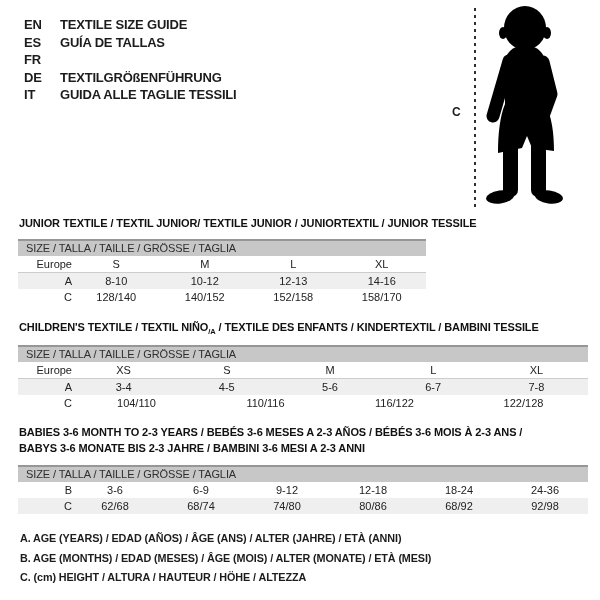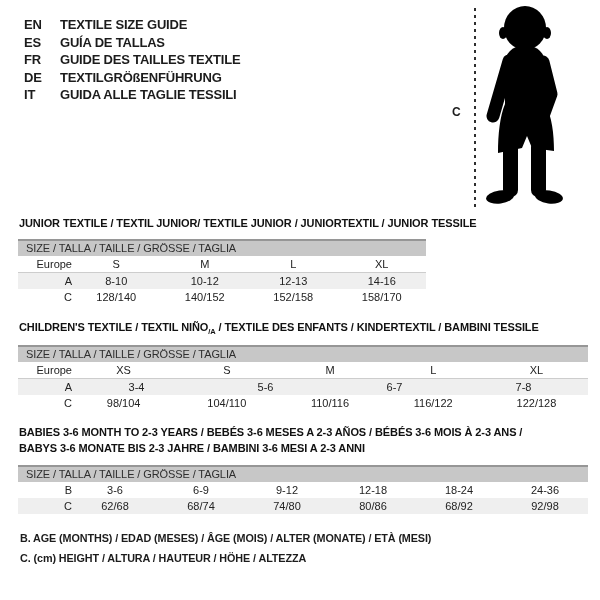--- a/index.html
+++ b/index.html
@@ -45,21 +45,20 @@
     <div class="lang-row">
       <span class="lang-code">EN</span>
       <span class="lang-label">TEXTILE SIZE GUIDE</span>
     </div>
     <div class="lang-row">
       <span class="lang-code">ES</span>
       <span class="lang-label">GUÍA DE TALLAS</span>
     </div>
     <div class="lang-row">
       <span class="lang-code">FR</span>
-      <span class="lang-label">GUIDE DES TAILLES TEXTILE</span>
     </div>
     <div class="lang-row">
       <span class="lang-code">DE</span>
       <span class="lang-label">TEXTILGRÖßENFÜHRUNG</span>
     </div>
     <div class="lang-row">
       <span class="lang-code">IT</span>
       <span class="lang-label">GUIDA ALLE TAGLIE TESSILI</span>
     </div>
   </div>
@@ -126,29 +125,29 @@
           <span class="cell">S</span>
           <span class="cell">M</span>
           <span class="cell">L</span>
           <span class="cell">XL</span>
         </span>
     </div>
     <div class="trow shaded">
       <span class="rlabel">A</span>
       <span class="cells">
           <span class="cell">3-4</span>
+          <span class="cell">4-5</span>
           <span class="cell">5-6</span>
           <span class="cell">6-7</span>
           <span class="cell">7-8</span>
         </span>
     </div>
     <div class="trow">
       <span class="rlabel">C</span>
       <span class="cells">
-          <span class="cell">98/104</span>
           <span class="cell">104/110</span>
           <span class="cell">110/116</span>
           <span class="cell">116/122</span>
           <span class="cell">122/128</span>
         </span>
     </div>
   </div>
 
   <div class="sec-title two-line" style="top:424px">
     <span>BABIES 3-6 MONTH TO 2-3 YEARS / BEBÉS 3-6 MESES A 2-3 AÑOS / BÉBÉS 3-6 MOIS À 2-3 ANS /</span>
@@ -174,17 +173,18 @@
           <span class="cell">68/74</span>
           <span class="cell">74/80</span>
           <span class="cell">80/86</span>
           <span class="cell">68/92</span>
           <span class="cell">92/98</span>
         </span>
     </div>
   </div>
 
   <div class="legend">
+    <div>A. AGE (YEARS) / EDAD (AÑOS) / ÂGE (ANS) / ALTER (JAHRE) / ETÀ (ANNI)</div>
     <div>B. AGE (MONTHS) / EDAD (MESES) / ÂGE (MOIS) / ALTER (MONATE) / ETÀ (MESI)</div>
     <div>C. (cm) HEIGHT / ALTURA / HAUTEUR / HÖHE / ALTEZZA</div>
   </div>
 
 </div>
 
 </body></html>

